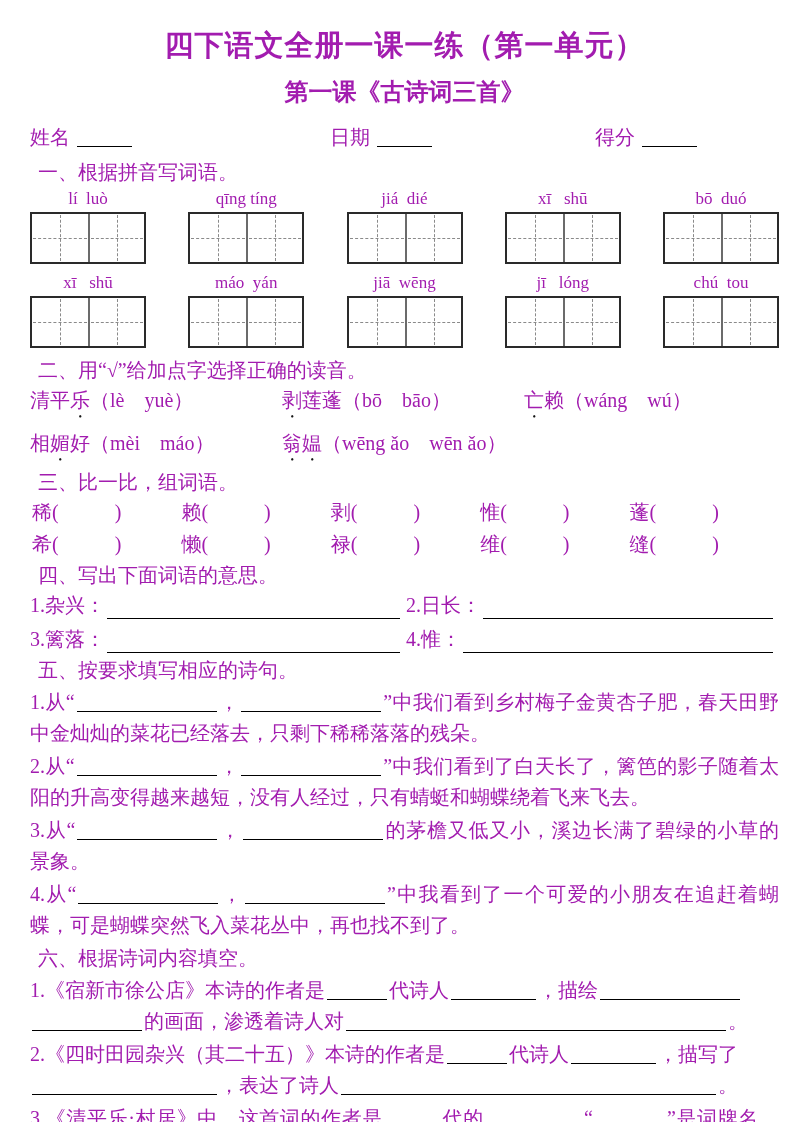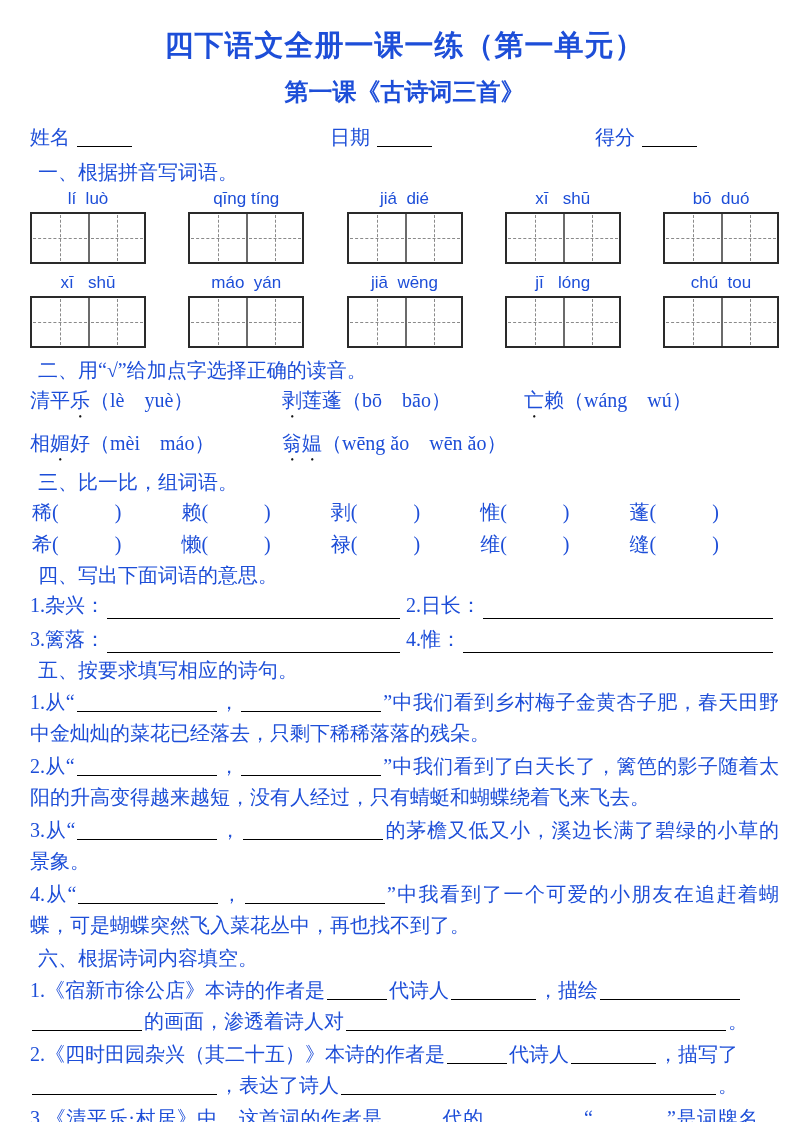--- a/index.html
+++ b/index.html
@@ -1,36 +1,36 @@
 <!DOCTYPE html>
 <html><head>
 <meta charset="utf-8">
 <style>
   html,body{margin:0;padding:0;background:#ffffff;}
   .page{
     position:relative;width:793px;height:1122px;box-sizing:border-box;
     padding:24px 14px 0 30px;overflow:hidden;background:#fff;
     font-family:"Liberation Serif","DejaVu Serif",serif;
-    color:#1d4ed8;font-size:20px;
+    color:#a21caf;font-size:20px;
   }
   .title{text-align:center;font-size:29px;font-weight:bold;margin:2px 0 10px 0;letter-spacing:1px;}
   .subtitle{text-align:center;font-size:24px;font-weight:bold;margin:0 0 12px 0;}
   .info-row{display:grid;grid-template-columns:300px 265px 1fr;align-items:end;margin:16px 0 8px 0;font-family:Liberation Serif, serif;}
   .info-item{white-space:nowrap;}
   .sec-heading{margin:4px 0 3px 8px;}
   .blank{display:inline-block;border-bottom:1.6px solid #000;height:0.95em;vertical-align:-3px;margin:0 2px;}
   .bw55{width:55px}.bw60{width:60px}.bw70{width:70px}
   .bw75{width:75px}.bw85{width:85px}.bw110{width:110px}
   .bw140{width:140px}.bw160{width:140px}.bw185{width:185px}
   .bw375{width:375px}.bw395{width:380px}
   .flexfill{flex:1;margin-right:6px;}
   
   .pin-row{display:flex;justify-content:space-between;margin:2px 0 9px 0;}
   .pin-item{width:116px;text-align:center;}
-  .pinyin{font-family:Liberation Sans, sans-serif;font-size:17px;white-space:pre;margin-bottom:3px;}
+  .pinyin{font-family:Liberation Serif, serif;font-size:17px;white-space:pre;margin-bottom:3px;}
   .tzg{display:flex;border:2px solid #2a2a2a;width:112px;margin:0 auto;}
   .tzg-cell{width:56px;height:48px;position:relative;box-sizing:border-box;}
   .tzg-cell + .tzg-cell{border-left:2px solid #6b6b6b;}
   .tzg-cell::before{content:"";position:absolute;left:50%;top:1px;bottom:1px;border-left:1px dashed #8a8a8a;}
   .tzg-cell::after{content:"";position:absolute;top:50%;left:1px;right:1px;border-top:1px dashed #8a8a8a;}
   
   .s2-grid{display:grid;grid-template-columns:252px 242px 1fr;row-gap:8px;margin:3px 0 4px 0;}
   .dotted{
     -webkit-text-emphasis:filled dot #141414;-webkit-text-emphasis-position:under;
     text-emphasis:filled dot #141414;text-emphasis-position:under right;

